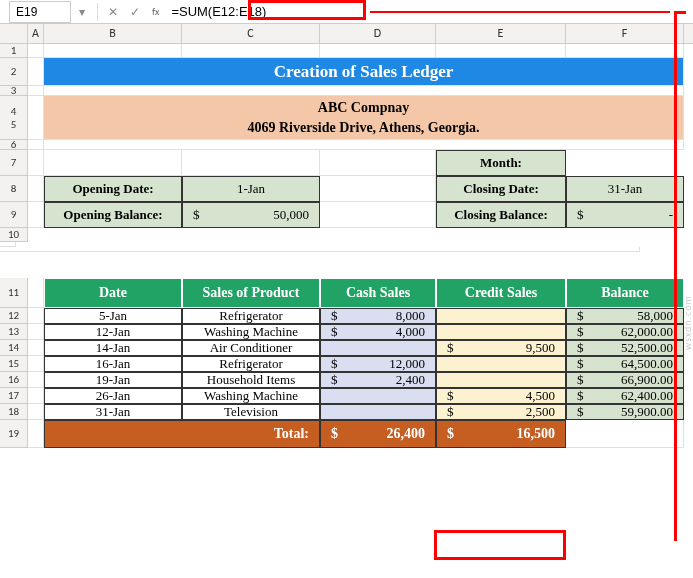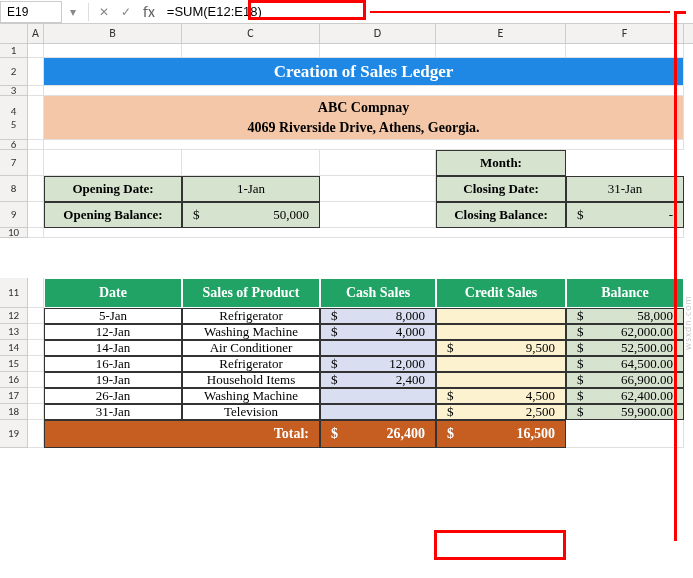--- a/index.html
+++ b/index.html
@@ -1,22 +1,22 @@
 <!DOCTYPE html>
 <html><head>
   <meta charset="utf-8">
   <style>
     * { box-sizing: border-box; margin: 0; padding: 0; }
     body { font-family: Calibri, Arial, sans-serif; font-size: 13px; background: #fff; width: 693px; height: 578px; position: relative; overflow: hidden; }
     
     .formula-bar { display: flex; align-items: center; height: 24px; border-bottom: 1px solid #ccc; background: #fff; }
-    .name-box { width: 62px; height: 22px; border: 1px solid #ccc; padding: 2px 6px; font-size: 12px; margin-left: 0; }
+    .name-box { width: 62px; height: 22px; border: 1px solid #ccc; padding: 2px 6px; font-size: 12px; margin-left: 9px; }
     .fb-sep { width: 1px; height: 18px; background: #ddd; margin: 0 4px; }
     .fb-btn { width: 22px; text-align: center; color: #888; font-size: 12px; cursor: pointer; }
-    .fx-label { color: #666; margin: 12px 6px; font-size: 16px; }
+    .fx-label { color: #666; margin: 12px 6px; font-size: 10px; }
     .formula-input { flex: 1; height: 22px; border: none; padding: 2px 6px; font-size: 13px; outline: none; }
     .arrow-line { position: absolute; border-top: 2px solid #ff0000; pointer-events: none; }
     
     .grid-area { position: relative; }
     .col-headers { display: flex; height: 20px; background: #f3f2f1; border-bottom: 1px solid #ccc; }
     .corner { width: 28px; border-right: 1px solid #ccc; background: #f3f2f1; }
     .col-h { text-align: center; font-size: 12px; color: #333; border-right: 1px solid #ccc; padding-top: 2px; }
     .col-A { width: 16px; }
     .col-B { width: 138px; }
     .col-C { width: 138px; }
@@ -30,21 +30,21 @@
     .cell { border-right: 1px solid #e0e0e0; border-bottom: 1px solid #e0e0e0; padding: 2px 4px; display: flex; align-items: center; }
     
     .r1 { height: 14px; }
     .r2 { height: 28px; }
     .r3 { height: 10px; }
     .r45 { height: 44px; }
     .r6 { height: 10px; }
     .r7 { height: 26px; }
     .r8 { height: 26px; }
     .r9 { height: 26px; }
-    .r10 { height: 10px; }
+    .r10 { height: 10px; flex-direction: column; }
     .r11 { height: 30px; margin-top: 40px; }
     .rdata { height: 16px; }
     .r19 { height: 28px; }
     
     .title-cell { background: #1f88e5; color: #fff; font-weight: bold; font-size: 17px; font-family: 'Times New Roman', serif; justify-content: center; }
     .company-cell { background: #f4c7a8; color: #000; font-weight: bold; font-size: 14px; font-family: 'Times New Roman', serif; justify-content: center; flex-direction: column; line-height: 1.4; }
     
     .summary-label { background: #d5e3cf; font-weight: bold; font-family: 'Times New Roman', serif; font-size: 13px; justify-content: center; border: 1px solid #333; }
     .summary-val { background: #d5e3cf; font-family: 'Times New Roman', serif; font-size: 13px; justify-content: center; border: 1px solid #333; }
     .summary-money { background: #d5e3cf; font-family: 'Times New Roman', serif; font-size: 13px; border: 1px solid #333; }

